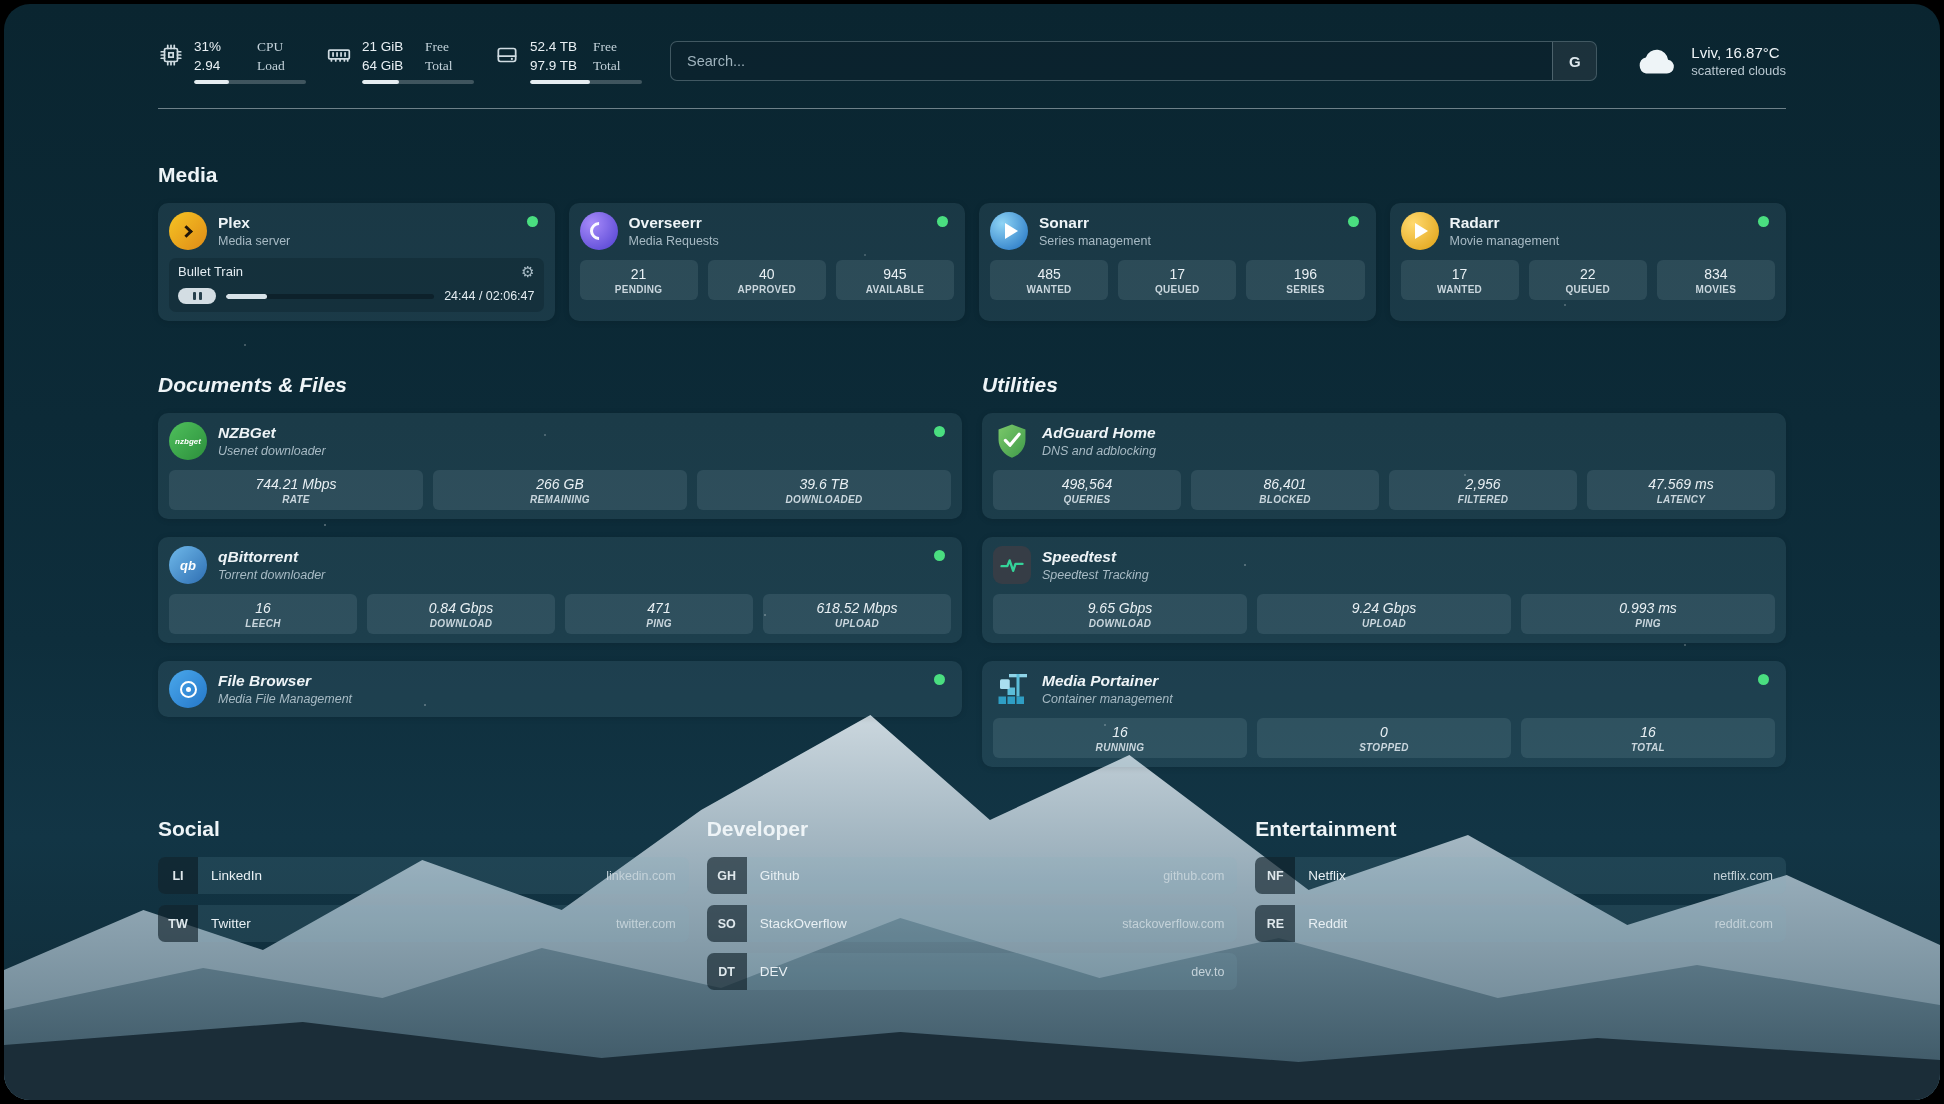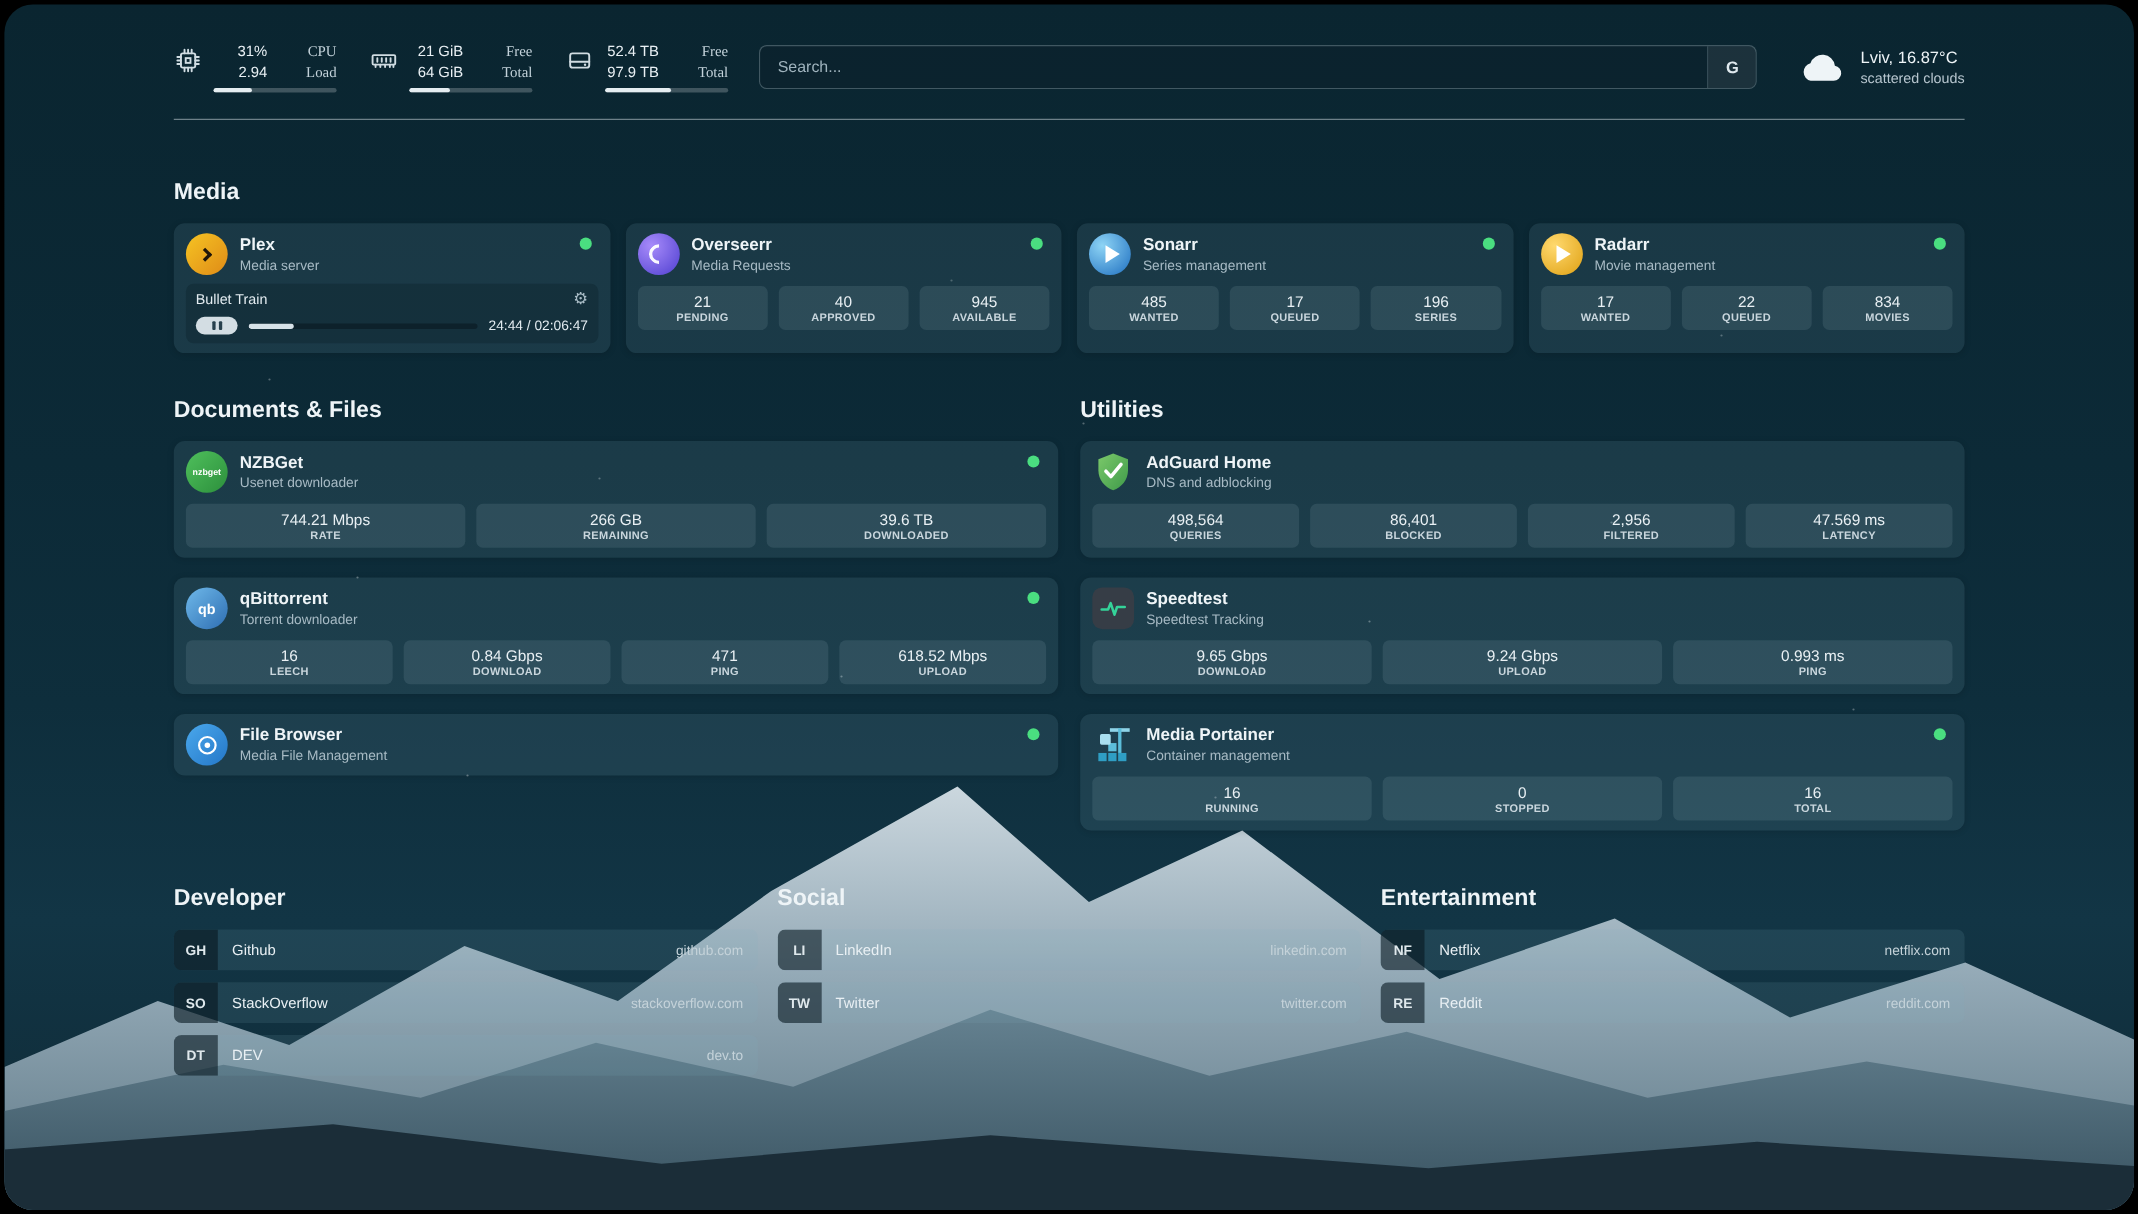--- a/index.html
+++ b/index.html
@@ -13,21 +13,21 @@
   .mountains { position:absolute; bottom:0; left:0; width:100%; height:440px; z-index:0; }
   .specks { position:absolute; top:0; left:0; width:2px; height:2px; border-radius:50%; background:rgba(255,255,255,.0); z-index:1;
     box-shadow: 320px 520px rgba(255,255,255,.35), 540px 430px rgba(255,255,255,.3), 760px 610px rgba(255,255,255,.35),
       980px 380px rgba(255,255,255,.3), 1240px 560px rgba(255,255,255,.35), 1460px 470px rgba(255,255,255,.3),
       1680px 640px rgba(255,255,255,.3), 420px 700px rgba(255,255,255,.35), 1100px 720px rgba(255,255,255,.3),
       1560px 300px rgba(255,255,255,.3), 240px 340px rgba(255,255,255,.3), 860px 250px rgba(255,255,255,.25); }
   .content { position:relative; z-index:2; width:1628px; margin:0 auto; padding-top:34px; }
 
   
   .topbar { display:flex; align-items:center; gap:28px; }
-  .res-group { display:flex; gap:30px;text-align:right; }
+  .res-group { display:flex; gap:20px; }
   .res-widget { display:flex; gap:10px; align-items:flex-start; }
   .res-icon { width:26px; height:26px; margin-top:4px; opacity:.95; }
   .res-body { width:112px; }
   .res-cols { display:flex; gap:14px; }
   .res-col { flex:1; }
   .res-line { font-size:13.5px; line-height:1.35; color:#e9f0f4; white-space:nowrap; }
   .res-col.dim .res-line { color:#c3d2da;font-family:Liberation Serif, serif; }
   .res-bar { margin-top:5px; height:4px; width:100%; background:rgba(255,255,255,.22); border-radius:2px; overflow:hidden; }
   .res-fill { display:block; height:100%; background:#e5edf1; border-radius:2px; }
 
@@ -44,21 +44,21 @@
   .weather-loc { font-size:15px; color:#eef4f7; }
   .weather-cond { font-size:13px; color:#b7c6cf; margin-top:2px; }
 
   .divider { margin-top:24px; border-bottom:1.5px solid rgba(230,240,245,.45); }
 
   
   .section-title { font-size:21px; font-weight:600; color:#eef4f7; }
   .media-title { margin-top:54px; }
   .media-grid { margin-top:16px; display:grid; grid-template-columns:repeat(4,1fr); gap:14px; }
 
-  .two-col { margin-top:40px; display:grid; grid-template-columns:1fr 1fr; gap:20px; }
+  .two-col { margin-top:52px; display:grid; grid-template-columns:1fr 1fr; gap:20px;font-style:italic; }
   .col .section-title { margin-bottom:16px; }
 
   
   .card { background:rgba(135,175,195,.13); border-radius:10px; padding:9px 11px; cursor:pointer; margin-bottom:18px;
     box-shadow:0 1px 6px rgba(0,0,0,.12); }
   .media-grid .card, .card:last-child { margin-bottom:0; }
   .card-head { display:flex; align-items:center; gap:11px; }
   .svc-icon { width:38px; height:38px; border-radius:50%; flex:0 0 38px; display:flex; align-items:center; justify-content:center; position:relative; }
   .svc-text { flex:1; min-width:0; }
   .svc-name { font-size:15.5px; font-weight:600; color:#eef4f7; line-height:1.25; }
@@ -532,53 +532,53 @@
               <div class="stat-label">TOTAL</div>
             </div>
           </div>
         </div>
       </div>
     </div>
 
     <div class="bookmarks">
 
       <div class="bm-group">
+        <div class="section-title">Social</div>
+        <a class="bm-row">
+          <span class="bm-abbr">LI</span>
+          <span class="bm-name">LinkedIn</span>
+          <span class="bm-url">linkedin.com</span>
+        </a>
+        <a class="bm-row">
+          <span class="bm-abbr">TW</span>
+          <span class="bm-name">Twitter</span>
+          <span class="bm-url">twitter.com</span>
+        </a>
+      </div>
+
+      <div class="bm-group">
         <div class="section-title">Developer</div>
         <a class="bm-row">
           <span class="bm-abbr">GH</span>
           <span class="bm-name">Github</span>
           <span class="bm-url">github.com</span>
         </a>
         <a class="bm-row">
           <span class="bm-abbr">SO</span>
           <span class="bm-name">StackOverflow</span>
           <span class="bm-url">stackoverflow.com</span>
         </a>
         <a class="bm-row">
           <span class="bm-abbr">DT</span>
           <span class="bm-name">DEV</span>
           <span class="bm-url">dev.to</span>
         </a>
       </div>
 
       <div class="bm-group">
-        <div class="section-title">Social</div>
-        <a class="bm-row">
-          <span class="bm-abbr">LI</span>
-          <span class="bm-name">LinkedIn</span>
-          <span class="bm-url">linkedin.com</span>
-        </a>
-        <a class="bm-row">
-          <span class="bm-abbr">TW</span>
-          <span class="bm-name">Twitter</span>
-          <span class="bm-url">twitter.com</span>
-        </a>
-      </div>
-
-      <div class="bm-group">
         <div class="section-title">Entertainment</div>
         <a class="bm-row">
           <span class="bm-abbr">NF</span>
           <span class="bm-name">Netflix</span>
           <span class="bm-url">netflix.com</span>
         </a>
         <a class="bm-row">
           <span class="bm-abbr">RE</span>
           <span class="bm-name">Reddit</span>
           <span class="bm-url">reddit.com</span>

